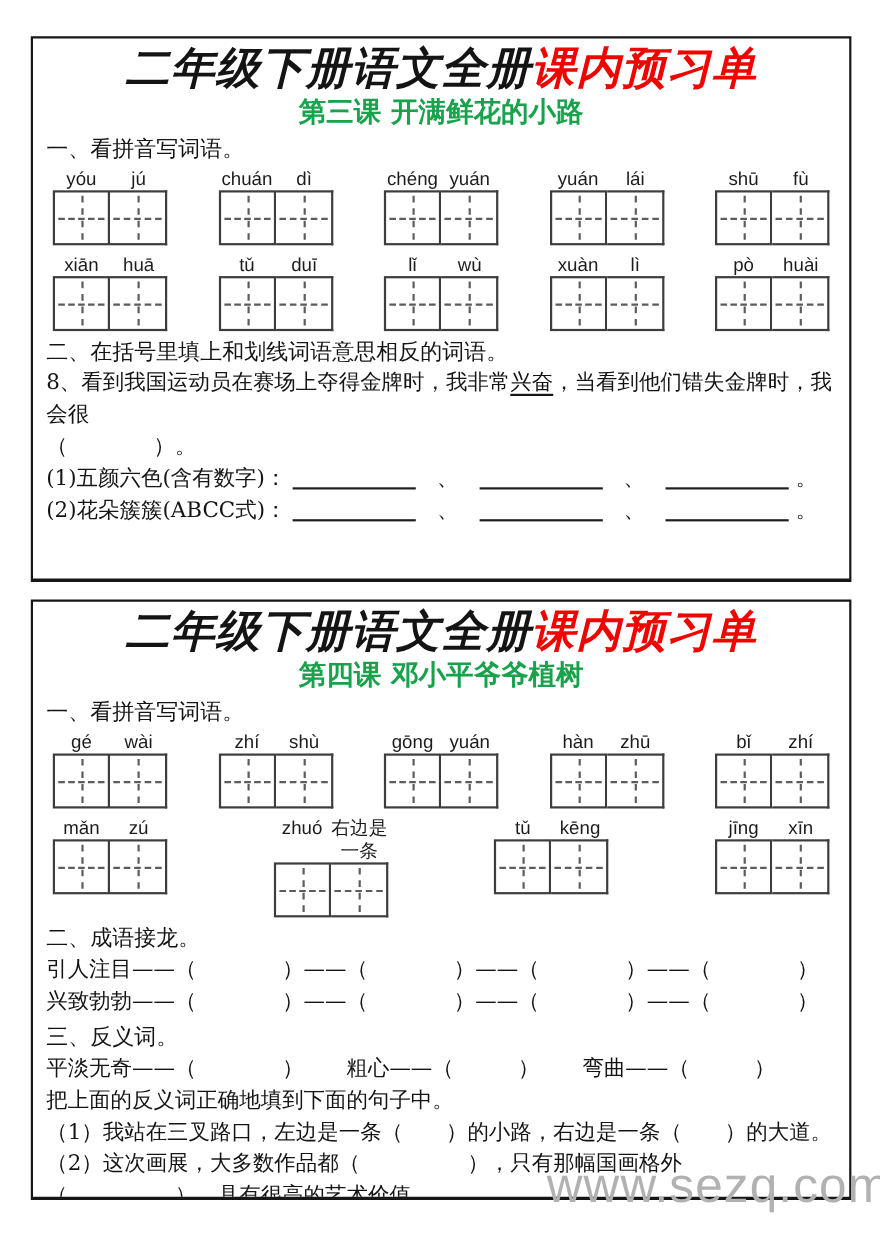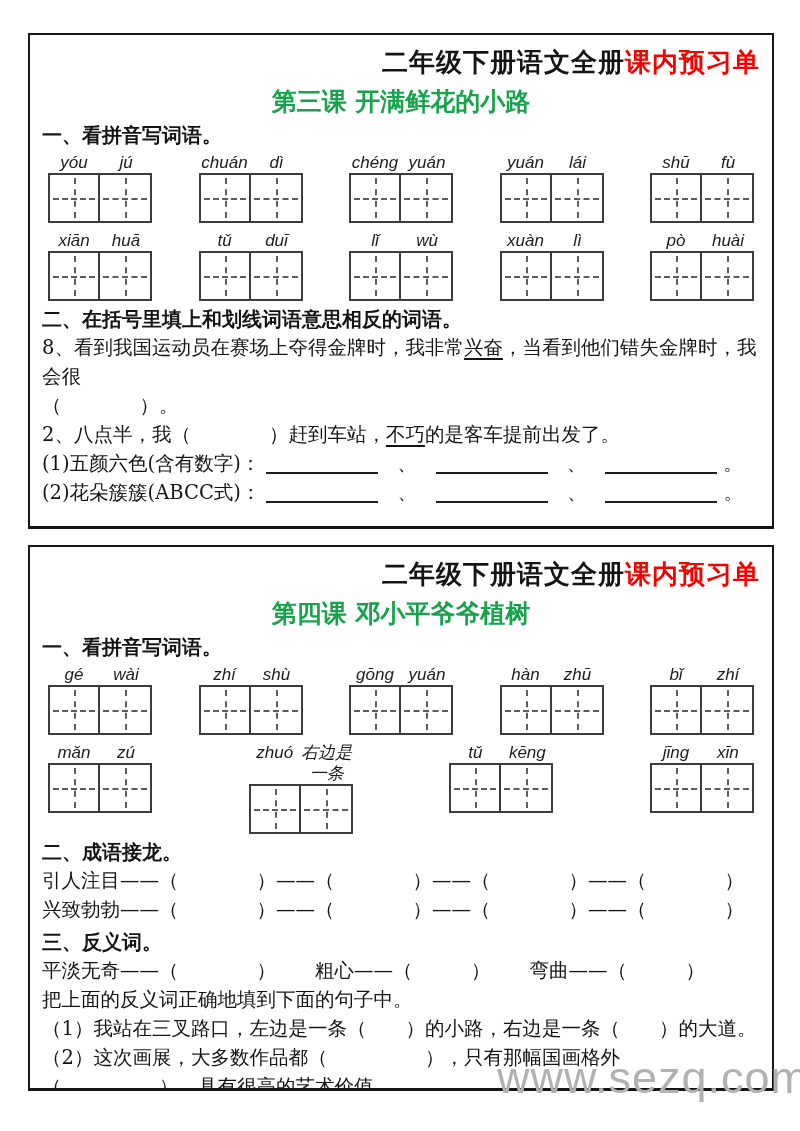--- a/index.html
+++ b/index.html
@@ -12,31 +12,31 @@
     overflow:hidden;
   }
   .panel{
     position:absolute;left:28px;width:746px;box-sizing:border-box;
     border:2px solid #161616;border-bottom-width:3px;
     padding:2px 12px 0 12px;background:#fff;overflow:hidden;
   }
   #panel1{top:33px;height:496px;}
   #panel2{top:545px;height:546px;}
   .main-title{
-    text-align:right;font-size:26px;font-weight:bold;line-height:46px;
-    white-space:nowrap;letter-spacing:1px;margin-top:2px;
+    text-align:center;font-size:40px;font-weight:bold;line-height:46px;
+    white-space:nowrap;letter-spacing:1px;margin-top:2px;font-style:italic;
   }
   .main-title .red{color:var(--red);}
   .lesson{
     text-align:center;font-size:25px;font-weight:bold;color:var(--green);
     line-height:31px;margin-top:1px;
   }
-  .sec{font-weight:bold;font-size:20px;line-height:27px;margin-top:5px;}
+  .sec{font-weight:normal;font-size:20px;line-height:27px;margin-top:5px;}
   .row{display:flex;justify-content:space-between;padding:0 6px;margin-top:3px;}
-  .pg{width:104px;font-style:italic;}
+  .pg{width:104px;}
   .py{display:flex;font-family:"Liberation Sans","DejaVu Sans",sans-serif;
       font-size:17px;line-height:21px;color:#1c1c1c;}
   .py span{width:52px;text-align:center;}
   .boxes{display:flex;}
   .cell{width:53px;height:50px;border:2px solid #3d3d3d;box-sizing:border-box;position:relative;background:#fff;}
   .cell + .cell{border-left:none;}
   .cell::before{content:"";position:absolute;left:50%;top:3px;bottom:3px;border-left:2px dashed #5c5c5c;}
   .cell::after{content:"";position:absolute;top:50%;left:3px;right:3px;border-top:2px dashed #5c5c5c;}
   .bodyline{font-size:19.5px;line-height:29px;white-space:pre-wrap;}
   .ul{text-decoration:underline;text-underline-offset:4px;text-decoration-thickness:1.5px;}
@@ -160,21 +160,20 @@
       <div class="boxes">
           <div class="cell"></div>
           <div class="cell"></div>
         </div>
     </div>
   </div>
 
   <div class="sec">二、在括号里填上和划线词语意思相反的词语。</div>
   <div class="bodyline"><span>8、看到我国运动员在赛场上夺得金牌时，我非常</span><span class="ul">兴奋</span><span>，当看到他们错失金牌时，我会很</span></div>
   <div class="bodyline">（　　　　）。</div>
-  <div class="bodyline"><span>2、八点半，我（　　　　）赶到车站，</span><span class="ul">不巧</span><span>的是客车提前出发了。</span></div>
 
   <div class="bodyline"><span>(1)五颜六色(含有数字)：</span><span class="blank"></span><span class="csep">、</span><span class="blank"></span><span class="csep">、</span><span class="blank"></span><span>。</span></div>
   <div class="bodyline"><span>(2)花朵簇簇(ABCC式)：</span><span class="blank"></span><span class="csep">、</span><span class="blank"></span><span class="csep">、</span><span class="blank"></span><span>。</span></div>
 
 </div>
 
 <div class="panel" id="panel2">
   <div class="main-title"><span>二年级下册语文全册</span><span class="red">课内预习单</span></div>
   <div class="lesson">第四课 邓小平爷爷植树</div>
 

